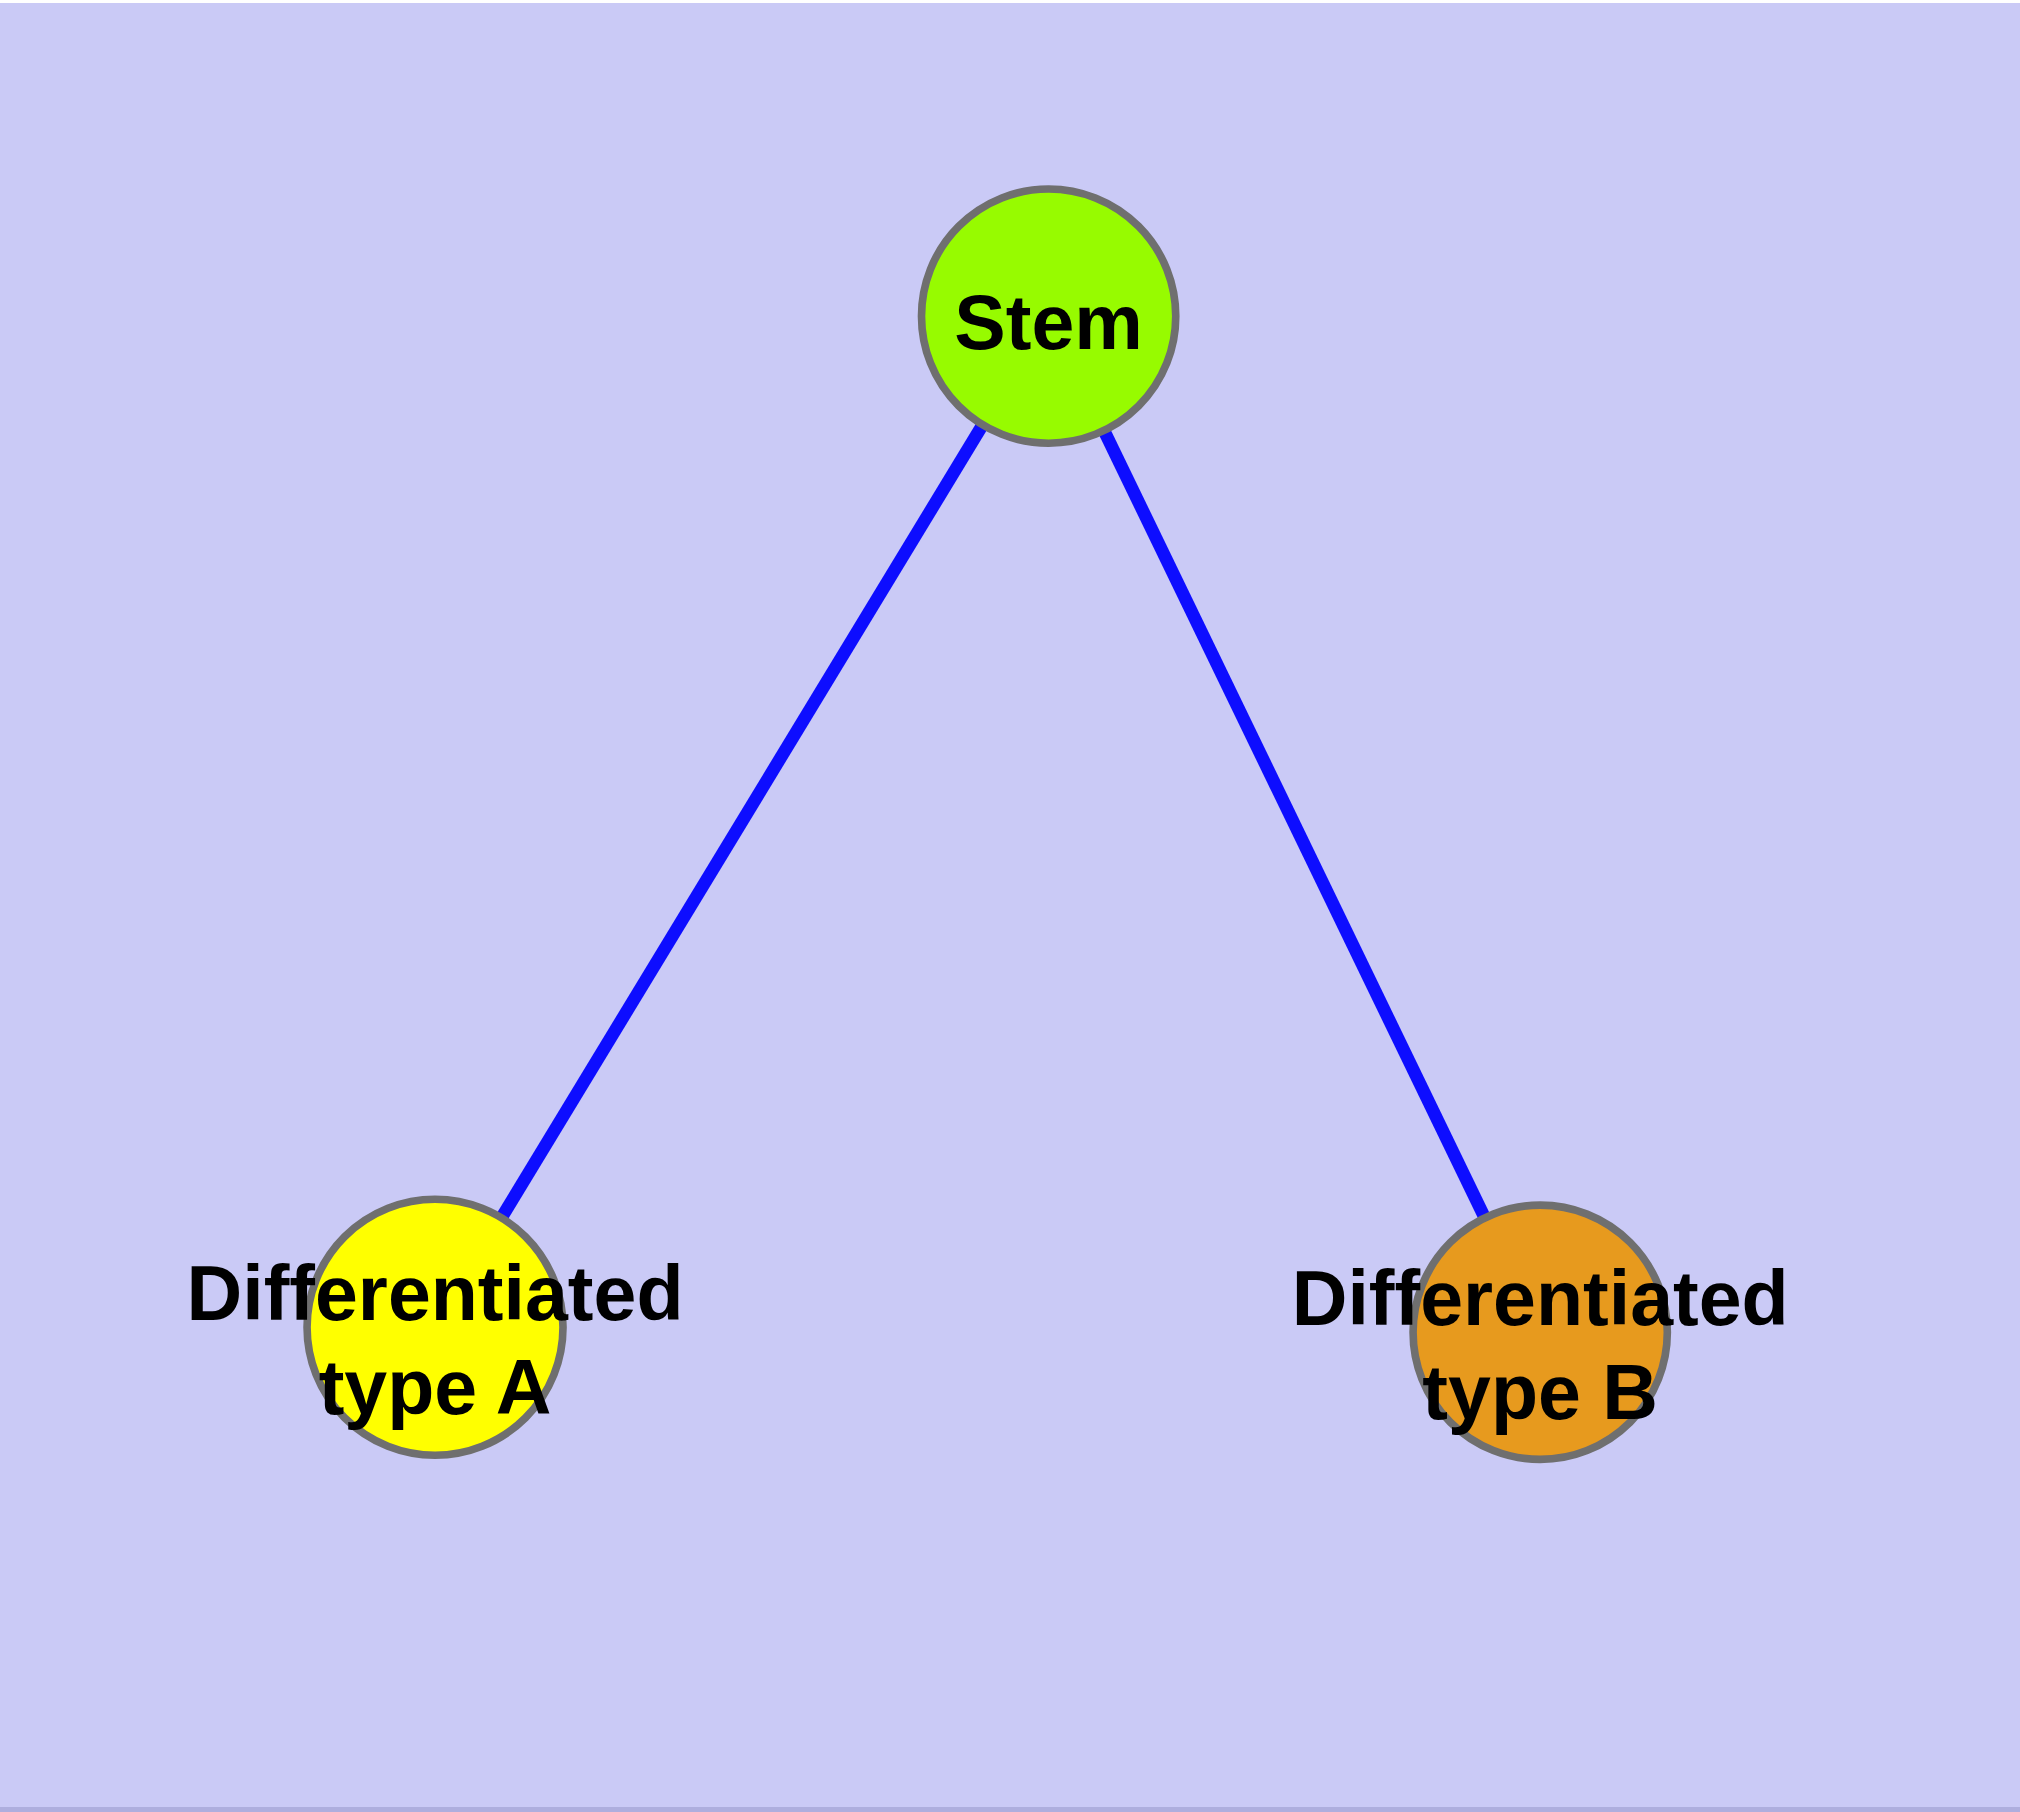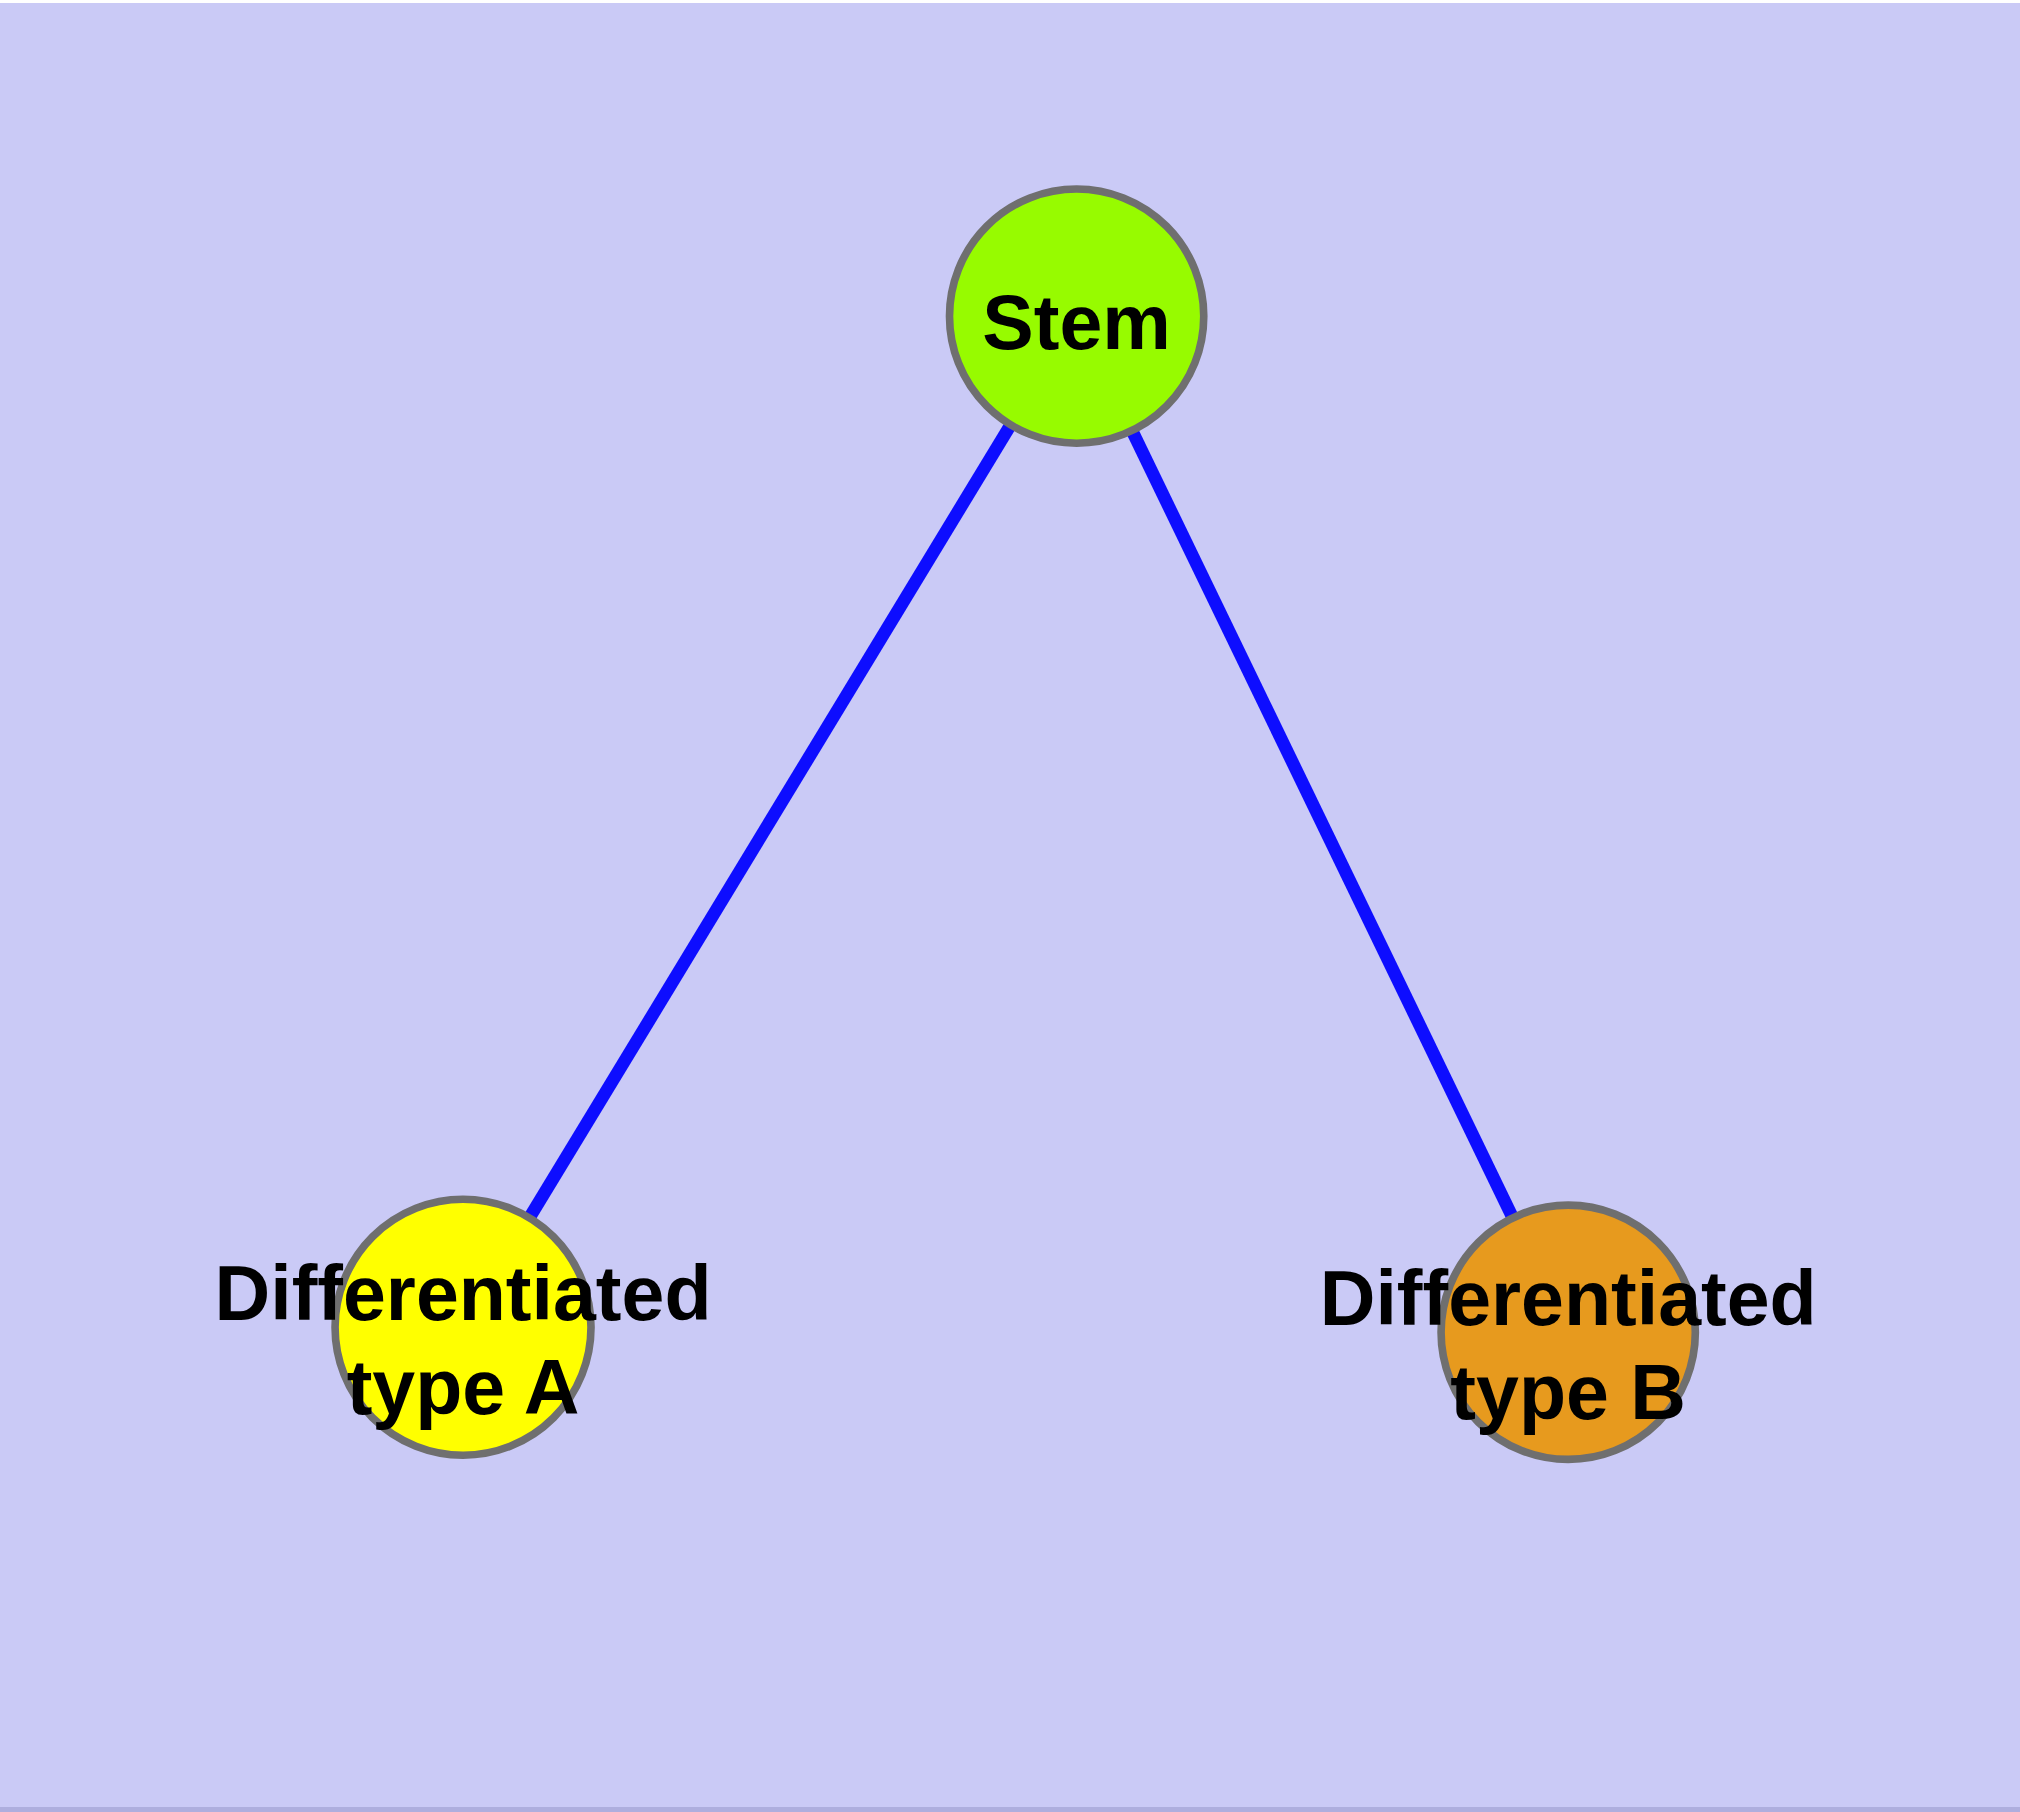--- a/index.html
+++ b/index.html
@@ -10,21 +10,20 @@
   body {
     width: 2021px;
     height: 1812px;
     position: relative;
     overflow: hidden;
     font-family: "Liberation Sans", sans-serif;
   }
   .stage {
     position: absolute;
     inset: 0;
-    margin-left: 28px;
   }
   .window-edge-top {
     position: absolute;
     top: 0; left: 0; right: 0;
     height: 3.4px;
   }
   .window-edge-bottom {
     position: absolute;
     bottom: 0; left: 0; right: 0;
     height: 5.1px;

